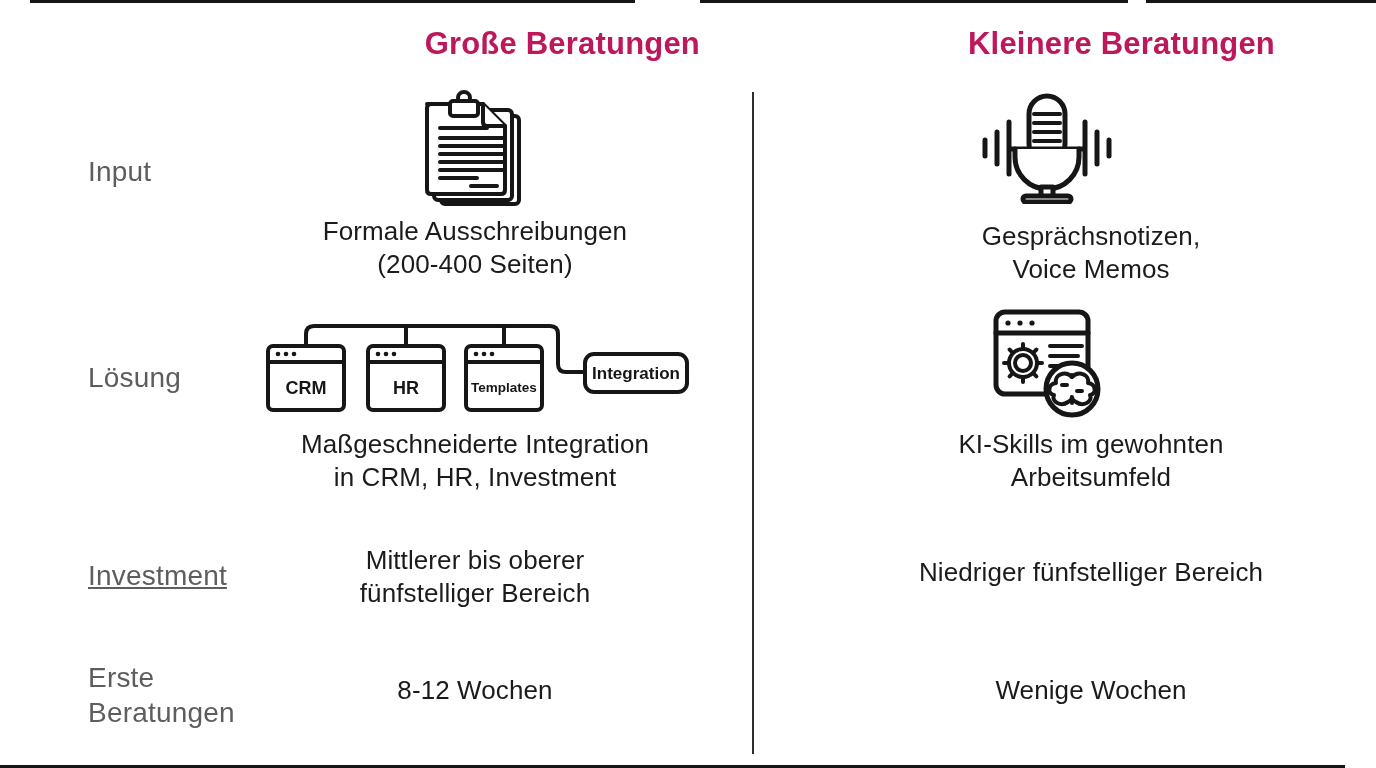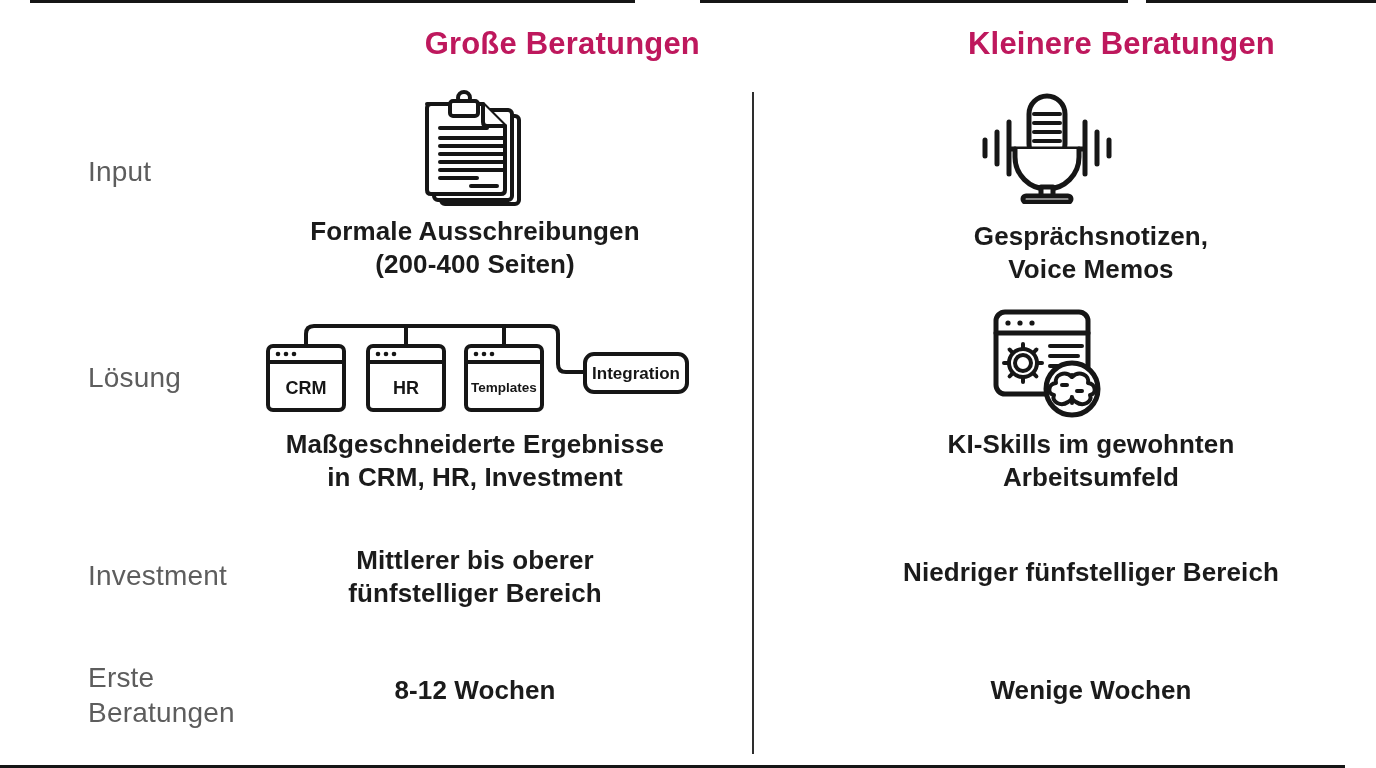--- a/index.html
+++ b/index.html
@@ -14,24 +14,24 @@
   }
   .header-left{left:250px;}
   .header-right{left:825px;}
   .divider{position:absolute;left:752px;top:92px;width:2px;height:662px;background:#2e2e2e;}
   .row-label{
     position:absolute;left:40px;color:#5d5d5d;font-size:28px;font-weight:500;
     line-height:35px;letter-spacing:0.2px;margin-left:48px;
   }
   .label-input{top:154px;}
   .label-solution{top:360px;}
-  .label-investment{top:558px;}
+  .label-investment{top:558px;text-decoration:underline;}
   .label-first-results{top:660px;width:185px;}
   .cell-text{
-    position:absolute;width:450px;text-align:center;font-size:26px;font-weight:700;
+    position:absolute;width:450px;text-align:center;font-size:26px;font-weight:400;
     line-height:33px;color:#1b1b1b;letter-spacing:0.1px;
   }
   .col-left{left:250px;}
   .col-right{left:866px;}
   .icon-wrap{position:absolute;}
   svg{display:block;}
   svg text{font-family:"Liberation Sans", sans-serif;}
   .stroke{fill:none;stroke:#161616;stroke-width:4;stroke-linecap:round;stroke-linejoin:round;}
   .stroke-w5{stroke-width:5;}
   .fill-white{fill:#ffffff;}
@@ -129,21 +129,21 @@
       <circle class="dot" cx="211" cy="36" r="2.3"></circle>
         <circle class="dot" cx="219" cy="36" r="2.3"></circle>
         <circle class="dot" cx="227" cy="36" r="2.3"></circle>
       <text x="239" y="74" text-anchor="middle" font-size="13.5" font-weight="600" fill="#161616">Templates</text>
 
       <rect class="stroke fill-white" x="320" y="36" width="102" height="38" rx="9"></rect>
       <text x="371" y="61" text-anchor="middle" font-size="17" font-weight="600" fill="#161616">Integration</text>
     </svg>
   </div>
   <div class="cell-text col-left" style="top:428px;">
-    <div>Maßgeschneiderte Ergebnisse</div>
+    <div>Maßgeschneiderte Integration</div>
     <div>in CRM, HR, Investment</div>
   </div>
 
   <div class="icon-wrap" style="left:990px;top:306px;">
     <svg width="115" height="112" viewBox="0 0 115 112">
       <rect class="stroke stroke-w5 fill-white" x="6" y="6" width="92" height="82" rx="9"></rect>
       <line class="stroke stroke-w5" x1="6" y1="27" x2="98" y2="27"></line>
       <circle class="dot" cx="18" cy="17" r="2.6"></circle>
         <circle class="dot" cx="30" cy="17" r="2.6"></circle>
         <circle class="dot" cx="42" cy="17" r="2.6"></circle>

